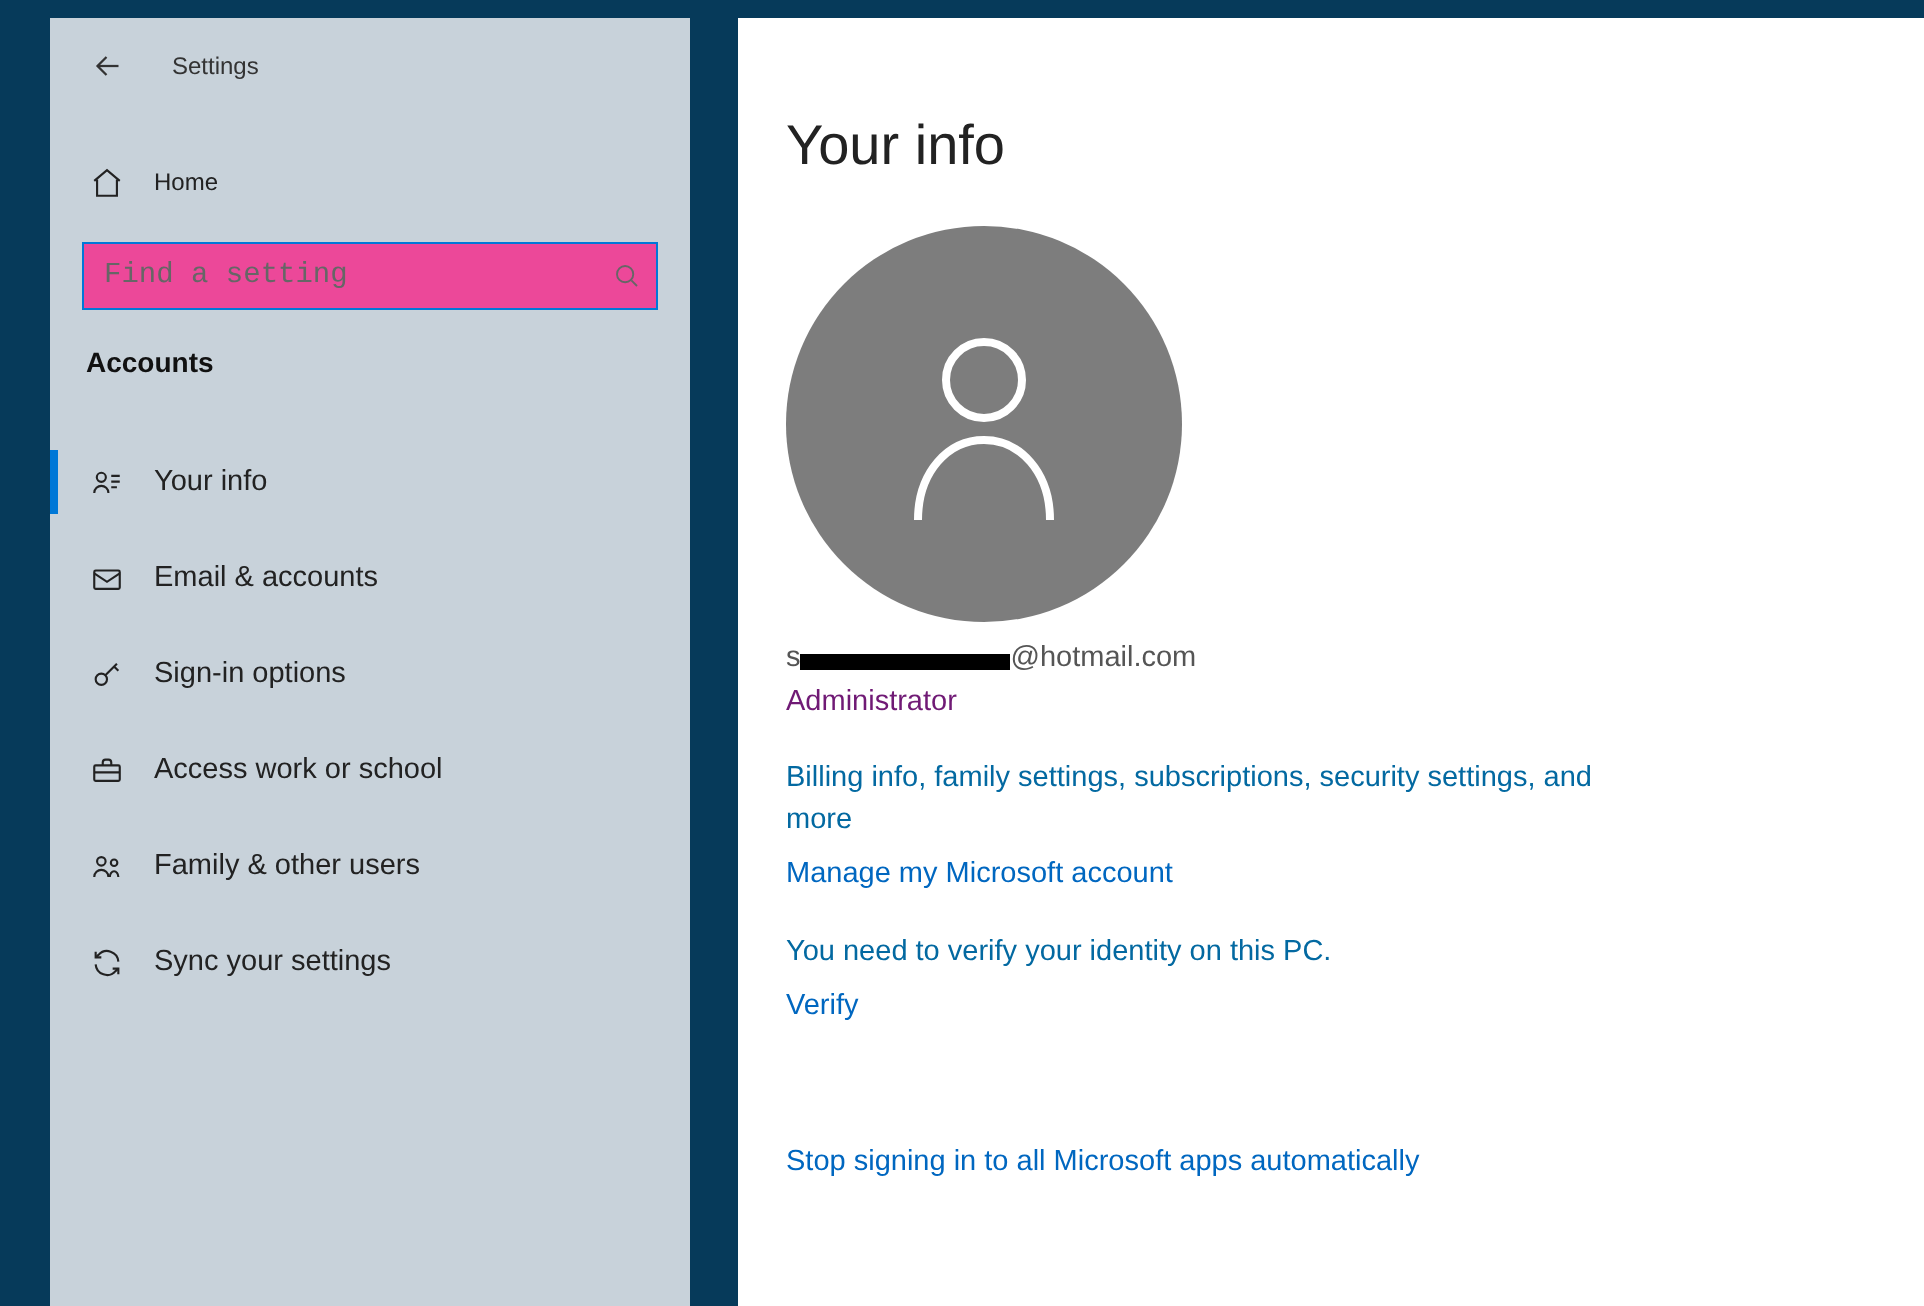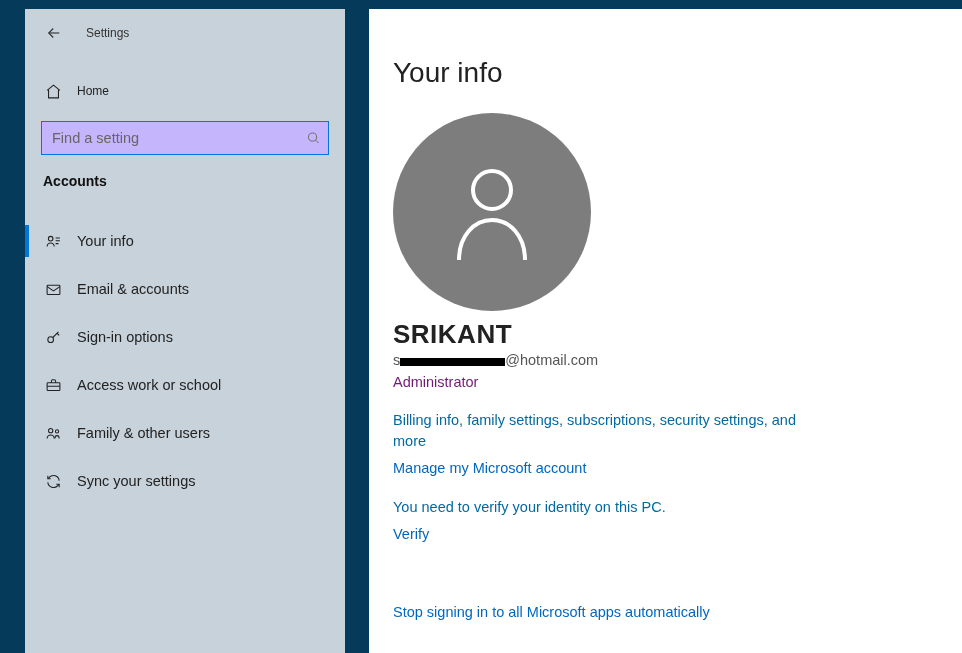--- a/index.html
+++ b/index.html
@@ -7,21 +7,21 @@
     .window { position: absolute; top: 9px; left: 25px; width: 937px; height: 644px; display: flex; gap: 24px; }
     .sidebar { width: 320px; background: rgba(215, 222, 228, 0.93); padding: 8px 0 0 0; }
     .titlebar { display: flex; align-items: center; height: 32px; padding-left: 15px; }
     .back-btn { width: 28px; height: 28px; display: flex; align-items: center; justify-content: center; cursor: pointer; }
     .title { font-size: 12px; color: #333; margin-left: 18px; }
     .nav-section { padding: 12px 16px 0 16px; }
     .home-row { display: flex; align-items: center; height: 40px; padding-left: 2px; cursor: pointer; margin-bottom: 10px; margin-top: 10px; }
     .home-row .icon { width: 20px; display: flex; justify-content: center; }
     .home-row .lbl { font-size: 12px; color: #222; margin-left: 14px; }
     .search-wrap { position: relative; margin-bottom: 18px; }
-    .search-input { width: 100%; height: 34px; border: 1px solid #0078d7; background: #c4b5fd; padding: 0 32px 0 10px; font-size: 14.5px; outline: none; color: #333; }
+    .search-input { width: 100%; height: 34px; border: 1px solid #0078d7; background: #ec4899; padding: 0 32px 0 10px; font-size: 14.5px; outline: none; color: #333; font-family: Liberation Mono, monospace; }
     .search-input::placeholder { color: #666; }
     .search-icon { position: absolute; right: 8px; top: 50%; transform: translateY(-50%); color: #666; }
     .category { font-size: 14px; font-weight: 700; color: #111; margin-bottom: 28px; padding-left: 2px; }
     .nav-list { list-style: none; }
     .nav-item { display: flex; align-items: center; height: 48px; cursor: pointer; position: relative; padding-left: 2px; }
     .nav-item.active::before { content: ""; position: absolute; left: -16px; top: 8px; bottom: 8px; width: 4px; background: #0078d7; }
     .nav-item .icon { width: 20px; display: flex; justify-content: center; color: #222; }
     .nav-item .lbl { font-size: 14.5px; color: #222; margin-left: 14px; }
 
     .main { flex: 1; background: #ffffff; padding: 48px 24px 0 24px; color: #222; overflow: hidden; }
@@ -145,21 +145,20 @@
   <div class="main">
     <h1 class="page-title">Your info</h1>
 
     <div class="avatar-circle">
       <svg width="90" height="100" viewBox="0 0 90 100" fill="none" stroke="#ffffff" stroke-width="4">
         <circle cx="45" cy="28" r="19"></circle>
         <path d="M12 98c0-24 15-40 33-40s33 16 33 40"></path>
       </svg>
     </div>
 
-    <div class="display-name">SRIKANT</div>
     <div class="email-row">
       <span style="font-size:14.5px;color:#555;">s</span>
       <span class="redact"></span>
       <span>@hotmail.com</span>
     </div>
     <div class="role">Administrator</div>
 
     <div class="block">
       <div class="desc">Billing info, family settings, subscriptions, security settings, and more</div>
       <span class="link">Manage my Microsoft account</span>

